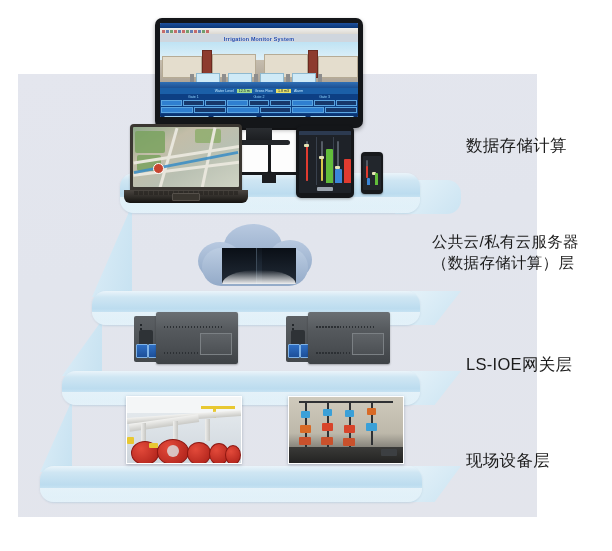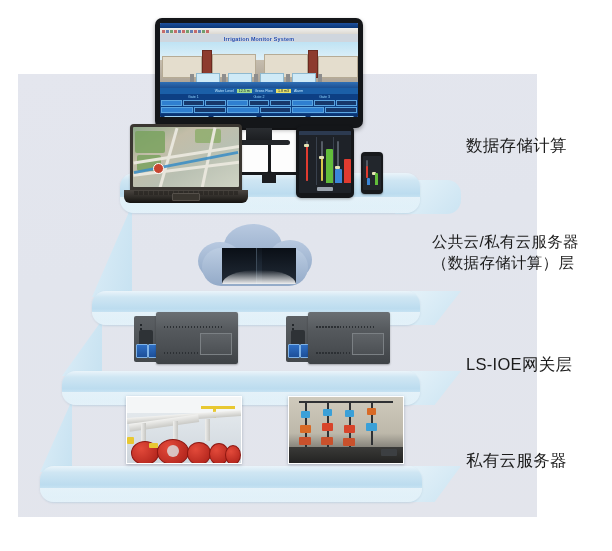--- a/index.html
+++ b/index.html
@@ -485,13 +485,13 @@
     <div class="slider-knob" style="left:9px;top:16px;width:4px;height:3px;"></div>
     <div class="bar" style="left:12px;bottom:5px;width:3px;height:12px;background:#62bd3a;"></div>
     <div class="bar" style="left:4px;bottom:5px;width:3px;height:7px;background:#3a86d8;"></div>
   </div>
 </div>
 
 <div class="layer-label" id="label-app">数据存储计算</div>
 <div class="layer-label" id="label-cloud">公共云/私有云服务器
 （数据存储计算）层</div>
 <div class="layer-label" id="label-gw">LS-IOE网关层</div>
-<div class="layer-label" id="label-field">私有云服务器</div>
+<div class="layer-label" id="label-field">现场设备层</div>
 
 </body></html>

